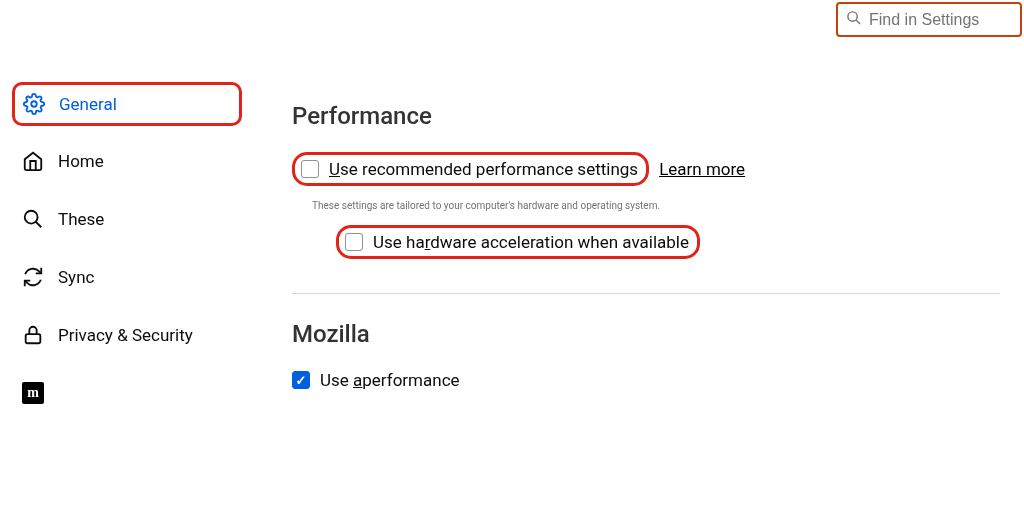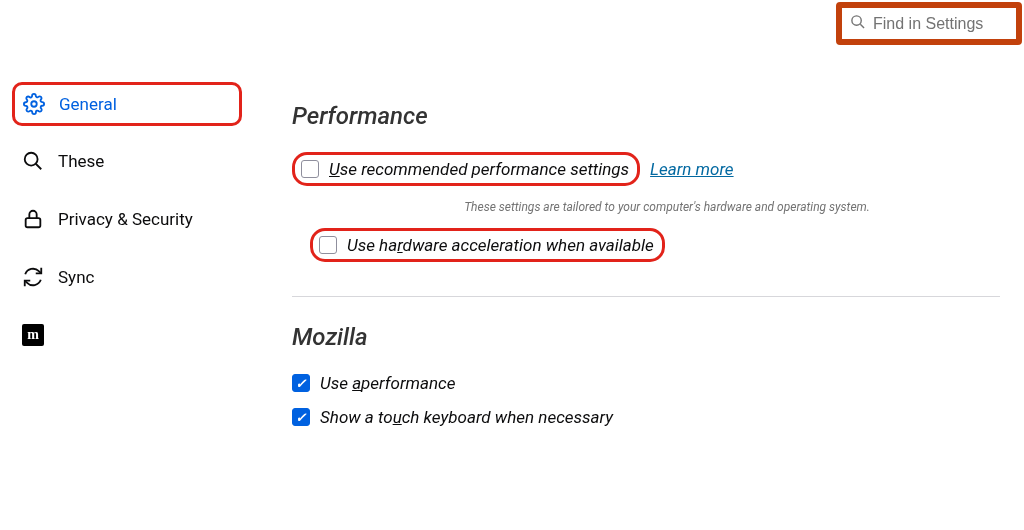--- a/index.html
+++ b/index.html
@@ -16,21 +16,21 @@
     .search-wrap {
       position: absolute;
       top: 2px;
       right: 2px;
       width: 186px;
     }
     .search {
       width: 100%;
       display: flex;
       align-items: center;
-      border: 6px solid #c2410c;
+      border: 2px solid #c2410c;
       border-radius: 4px;
       padding: 6px 8px;
       background: #fff;
     }
     .search svg { flex-shrink: 0; }
     .search input {
       border: none;
       outline: none;
       font-size: 16px;
       margin-left: 8px;
@@ -74,36 +74,35 @@
     .side-item.active.highlight-red {
       padding: 8px 12px 8px 8px;
       margin-bottom: 14px;
     }
 
     .content {
       position: absolute;
       left: 292px;
       top: 102px;
       right: 24px;
-      font-style: italic;
     }
     h2.section-title {
       font-size: 24px;
       font-weight: 500;
       color: #333;
       margin-bottom: 22px;
     }
     .row {
       display: flex;
       align-items: center;
       gap: 10px;
       margin-bottom: 14px;
       font-size: 17px;
     }
-    .row.indent { margin-left: 18px; }
+    .row.indent { margin-left: 44px; }
     .checkbox {
       width: 18px;
       height: 18px;
       border: 1px solid #8f8f9d;
       border-radius: 3px;
       background: #fff;
       display: inline-flex;
       align-items: center;
       justify-content: center;
       flex-shrink: 0;
@@ -121,31 +120,30 @@
     }
     .hl-box {
       border: 3px solid #e2231a;
       border-radius: 15px;
       padding: 4px 8px 4px 6px;
       display: inline-flex;
       align-items: center;
       gap: 10px;
     }
     .link {
-      color: #0369a1;
+      color: #000000;
       text-decoration: underline;
       cursor: pointer;
       font-size: 17px;
     }
     .desc {
       color: #737373;
-      font-size: 12px;
-      margin-left: 42px;
+      font-size: 10px;
+      margin-left: 20px;
       margin-bottom: 14px;
-      text-align: center;
     }
     hr.sep {
       border: none;
       border-top: 1px solid #d7d7db;
       margin: 34px 0 26px 0;
     }
     .underline-char { text-decoration: underline; }
 
     .moz-box {
       width: 22px; height: 22px; background: #000; color: #fff;
@@ -173,55 +171,64 @@
   <div class="side-item active highlight-red">
     <span class="ico">
       <svg width="22" height="22" viewBox="0 0 24 24" fill="none" stroke="#0061e0" stroke-width="2">
         <circle cx="12" cy="12" r="3"></circle>
         <path d="M19.4 15a1.65 1.65 0 0 0 .33 1.82l.06.06a2 2 0 1 1-2.83 2.83l-.06-.06a1.65 1.65 0 0 0-1.82-.33 1.65 1.65 0 0 0-1 1.51V21a2 2 0 0 1-4 0v-.09a1.65 1.65 0 0 0-1-1.51 1.65 1.65 0 0 0-1.82.33l-.06.06a2 2 0 1 1-2.83-2.83l.06-.06a1.65 1.65 0 0 0 .33-1.82 1.65 1.65 0 0 0-1.51-1H3a2 2 0 0 1 0-4h.09a1.65 1.65 0 0 0 1.51-1 1.65 1.65 0 0 0-.33-1.82l-.06-.06a2 2 0 1 1 2.83-2.83l.06.06a1.65 1.65 0 0 0 1.82.33h0a1.65 1.65 0 0 0 1-1.51V3a2 2 0 0 1 4 0v.09a1.65 1.65 0 0 0 1 1.51h0a1.65 1.65 0 0 0 1.82-.33l.06-.06a2 2 0 1 1 2.83 2.83l-.06.06a1.65 1.65 0 0 0-.33 1.82v0a1.65 1.65 0 0 0 1.51 1H21a2 2 0 0 1 0 4h-.09a1.65 1.65 0 0 0-1.51 1z"></path>
       </svg>
     </span>
     <span>General</span>
   </div>
 
+  <div class="side-item">
+    <span class="ico">
+      <svg width="22" height="22" viewBox="0 0 24 24" fill="none" stroke="#0c0c0d" stroke-width="2">
+        <path d="M3 10l9-7 9 7v10a2 2 0 0 1-2 2H5a2 2 0 0 1-2-2V10z"></path>
+        <path d="M9 22V12h6v10"></path>
+      </svg>
+    </span>
+    <span>Home</span>
+  </div>
 
   <div class="side-item">
     <span class="ico">
       <svg width="22" height="22" viewBox="0 0 24 24" fill="none" stroke="#0c0c0d" stroke-width="2">
         <circle cx="10" cy="10" r="7"></circle>
           <line x1="21" y1="21" x2="15" y2="15"></line>
       </svg>
     </span>
     <span>These</span>
-  </div>
-
-  <div class="side-item">
-    <span class="ico">
-      <svg width="22" height="22" viewBox="0 0 24 24" fill="none" stroke="#0c0c0d" stroke-width="2">
-        <rect x="4" y="11" width="16" height="10" rx="2"></rect>
-        <path d="M8 11V7a4 4 0 0 1 8 0v4"></path>
-      </svg>
-    </span>
-    <span>Privacy &amp; Security</span>
   </div>
 
   <div class="side-item">
     <span class="ico">
       <svg width="22" height="22" viewBox="0 0 24 24" fill="none" stroke="#0c0c0d" stroke-width="2">
         <path d="M21 2v6h-6"></path>
           <path d="M3 22v-6h6"></path>
         <path d="M3.51 9a9 9 0 0 1 14.85-3.36L21 8"></path>
         <path d="M20.49 15a9 9 0 0 1-14.85 3.36L3 16"></path>
       </svg>
     </span>
     <span>Sync</span>
   </div>
 
   <div class="side-item">
     <span class="ico">
+      <svg width="22" height="22" viewBox="0 0 24 24" fill="none" stroke="#0c0c0d" stroke-width="2">
+        <rect x="4" y="11" width="16" height="10" rx="2"></rect>
+        <path d="M8 11V7a4 4 0 0 1 8 0v4"></path>
+      </svg>
+    </span>
+    <span>Privacy &amp; Security</span>
+  </div>
+
+  <div class="side-item">
+    <span class="ico">
       <span class="moz-box">m</span>
     </span>
   </div>
 </div>
 
 <div class="content">
   <h2 class="section-title">Performance</h2>
 
   <div class="row">
     <span class="hl-box">
@@ -243,17 +250,13 @@
   <hr class="sep">
 
   <h2 class="section-title">Mozilla</h2>
 
   <div class="row">
     <span class="checkbox checked"></span>
     <span><span>Use </span><span class="underline-char">a</span><span>performance</span></span>
   </div>
 
 
-  <div class="row">
-    <span class="checkbox checked"></span>
-    <span><span>Show a to</span><span class="underline-char">u</span><span>ch keyboard when necessary</span></span>
-  </div>
 </div>
 
 </body></html>

